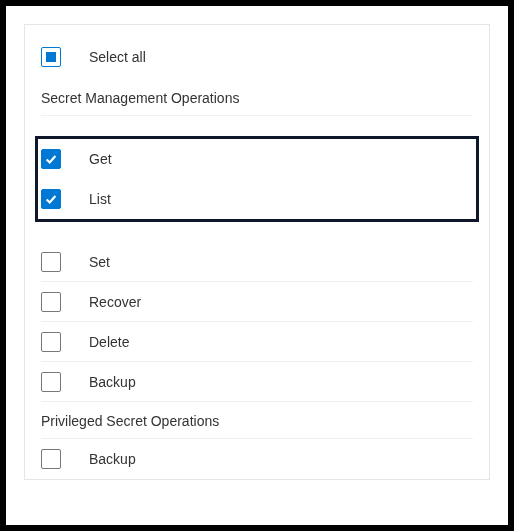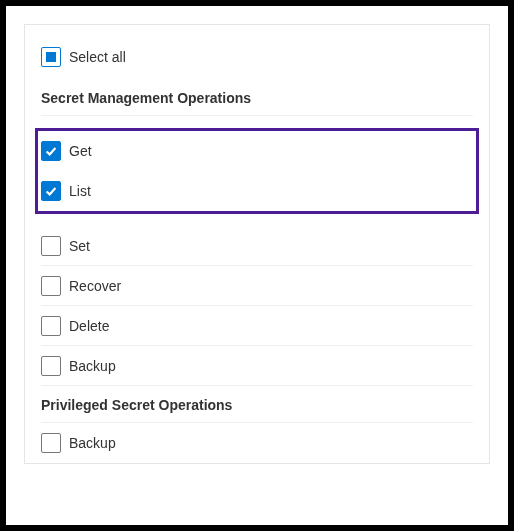--- a/index.html
+++ b/index.html
@@ -33,35 +33,35 @@
       padding: 18px 18px 0 18px;
     }
     .card {
       border: 1px solid #e5e5e5;
       background: #fff;
       padding: 14px 16px 0 16px;
     }
     .row {
       display: flex;
       align-items: center;
-      gap: 8px;
+      gap: 28px;
       padding: 8px 0;
       border-bottom: 1px solid #f0f0f0;
       min-height: 40px;
     }
     .row:last-child {
       border-bottom: none;
     }
     .section-row {
       border-bottom: 1px solid #f0f0f0;
       padding: 10px 0 8px 0;
     }
     .section-title {
       font-size: 14px;
-      font-weight: 700;
+      font-weight: 400;
       color: #333;
     }
     .checkbox {
       width: 20px;
       height: 20px;
       border: 1px solid #777;
       border-radius: 2px;
       background: #fff;
       display: flex;
       align-items: center;
@@ -87,22 +87,22 @@
       height: 14px;
       stroke: #fff;
       stroke-width: 2.5;
       fill: none;
     }
     .label {
       font-size: 14px;
       color: #333;
     }
     .highlight-box {
-      border: 3px solid #4c1d95;
-      margin: 12px -6px;
+      border: 3px solid #0f172a;
+      margin: 20px -6px;
       padding: 0 3px;
     }
     .highlight-box .row {
       border-bottom: none;
     }
     .highlight-box .row:first-child::after {
       content: "";
       position: absolute;
     }
     .select-all-row {

